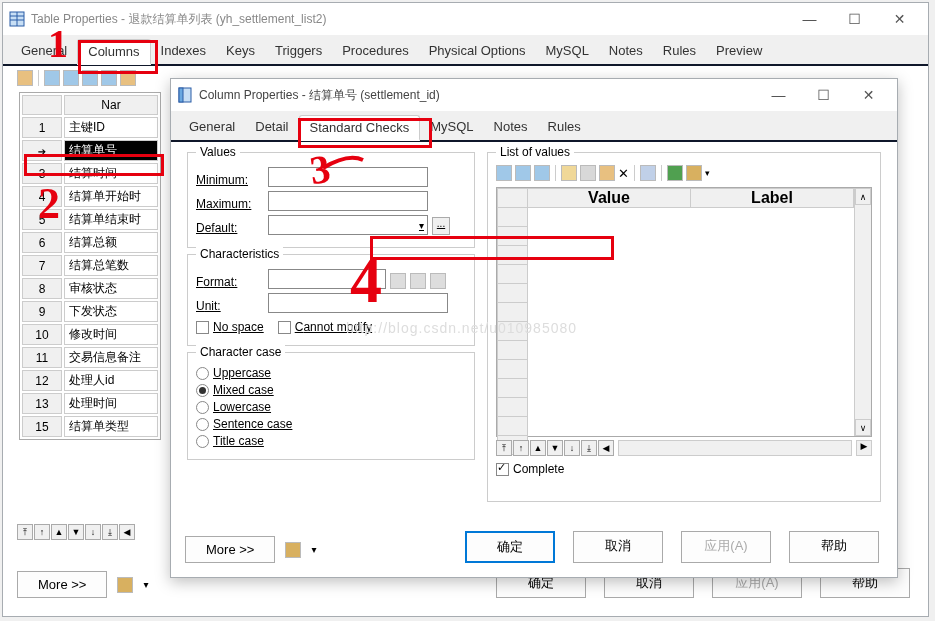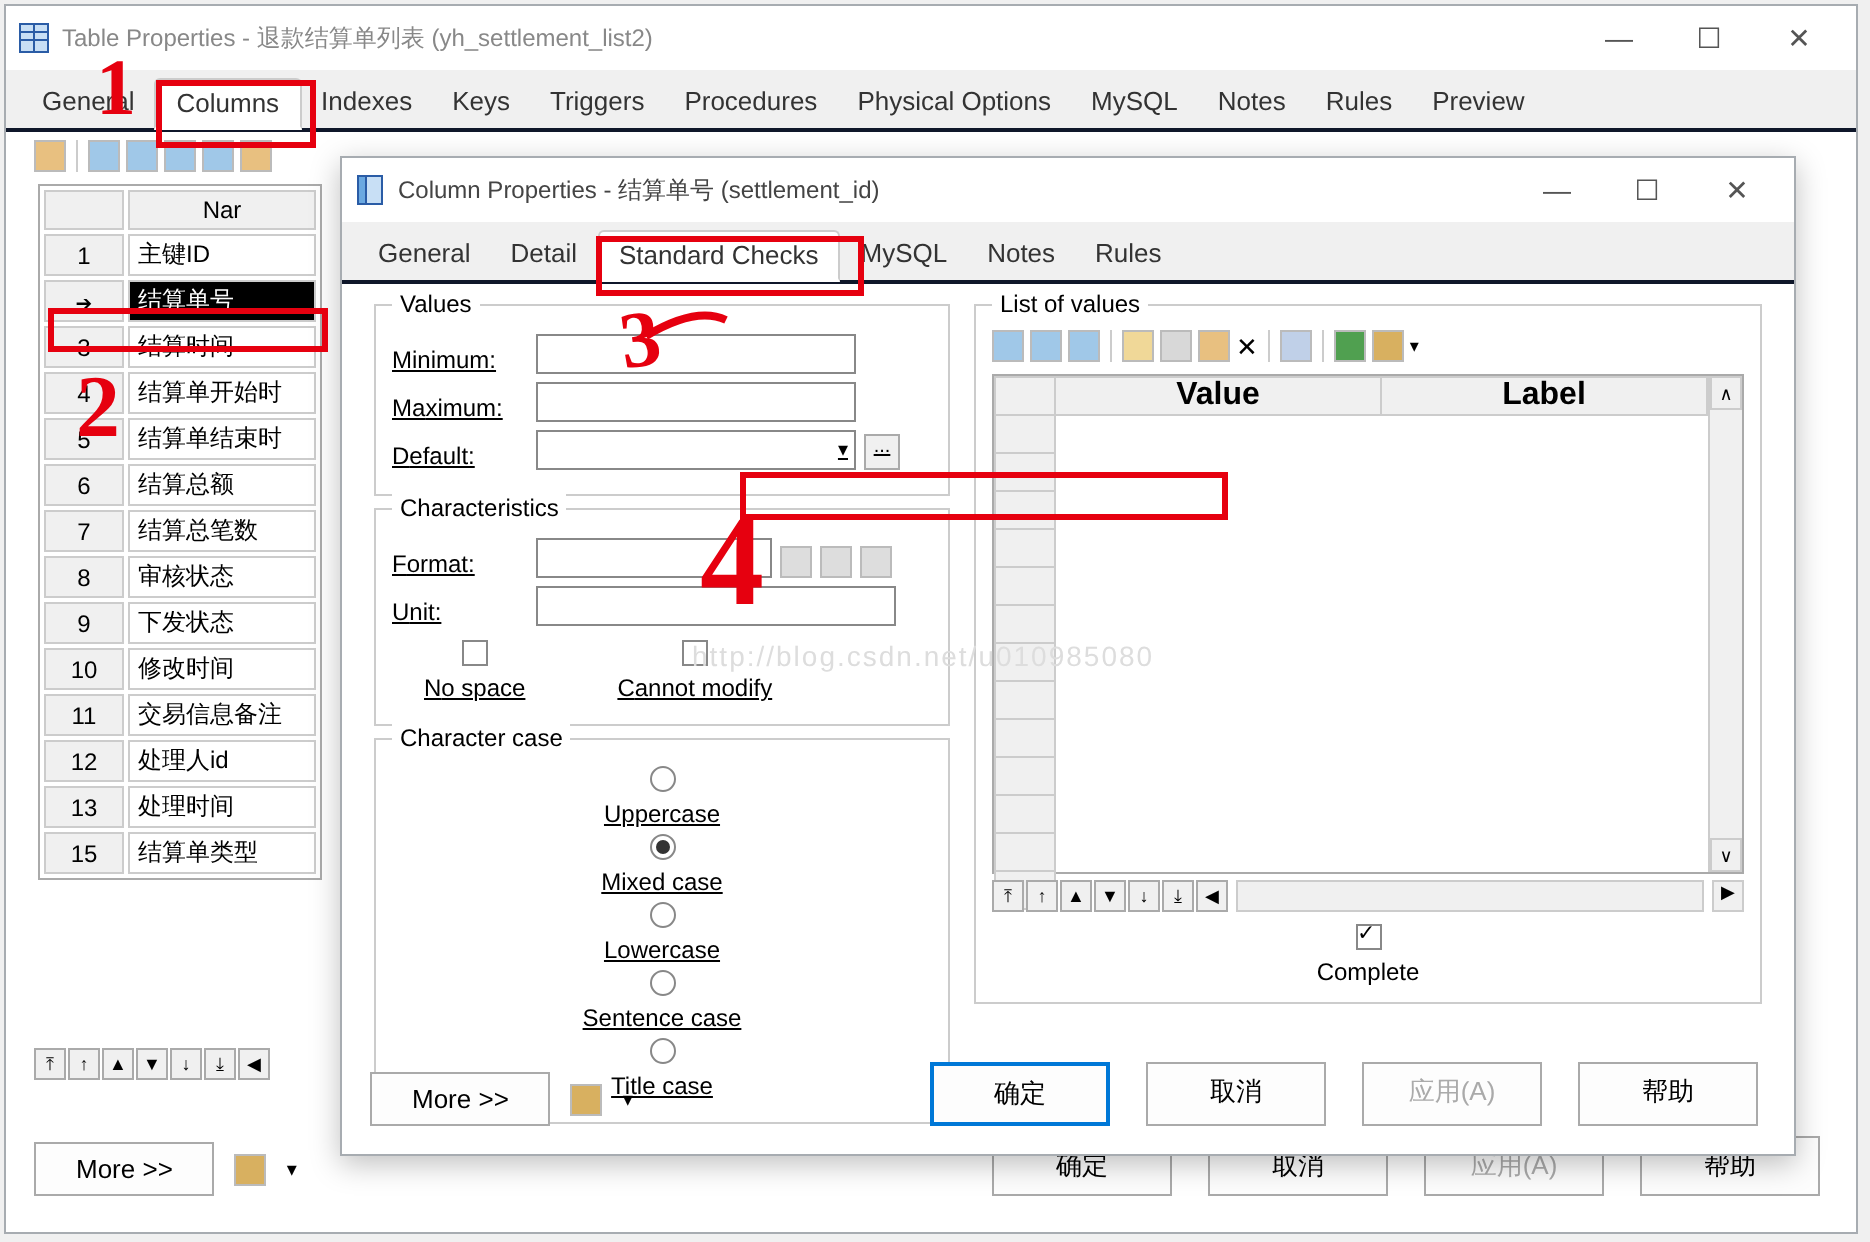--- a/index.html
+++ b/index.html
@@ -28,21 +28,21 @@
 .main-table tr.sel .rownum { background: #f0f0f0; color: #000; }
 .arrow { font-size: 10px; }
 
 .groupbox { border: 1px solid #ccc; margin: 6px; padding: 10px 8px 8px; position: relative; font-size: 12px; }
 .groupbox .legend { position: absolute; top: -8px; left: 8px; background: #fff; padding: 0 4px; font-size: 12px; }
 .formrow { display: flex; align-items: flex-end; margin: 4px 0; gap: 4px; }
 .formrow label { width: 68px; font-size: 12px; }
 .formrow label .u { text-decoration: underline; }
 .formrow input[type=text], .formrow .dropdown { border: 1px solid #888; height: 20px; font-size: 12px; padding: 0 3px; }
 .dropdown { display: flex; align-items: center; justify-content: space-between; }
-.checkbox, .radio { display: flex; align-items: center; gap: 4px; font-size: 12px; margin: 3px 16px; flex-direction: column; }
+.checkbox, .radio { display: flex; align-items: center; gap: 4px; font-size: 12px; margin: 3px 0; }
 .checkbox .box { width: 13px; height: 13px; border: 1px solid #888; }
 .radio .circle { width: 13px; height: 13px; border: 1px solid #888; border-radius: 50%; position: relative; }
 .radio.sel .circle::after { content: ""; width: 7px; height: 7px; background: #333; border-radius: 50%; position: absolute; top: 2px; left: 2px; }
 
 .btn-std { border: 1px solid #aaa; background: #fdfdfd; font-size: 13px; padding: 5px 20px; min-width: 90px; text-align: center; }
 .btn-primary { border: 2px solid #0078d7; }
 .btn-disabled { color: #aaa; }
 
 .scrollbtns { display: flex; gap: 1px; }
 .scrollbtns div { width: 16px; height: 16px; border: 1px solid #aaa; background: #f0f0f0; display: flex; align-items: center; justify-content: center; font-size: 9px; }

